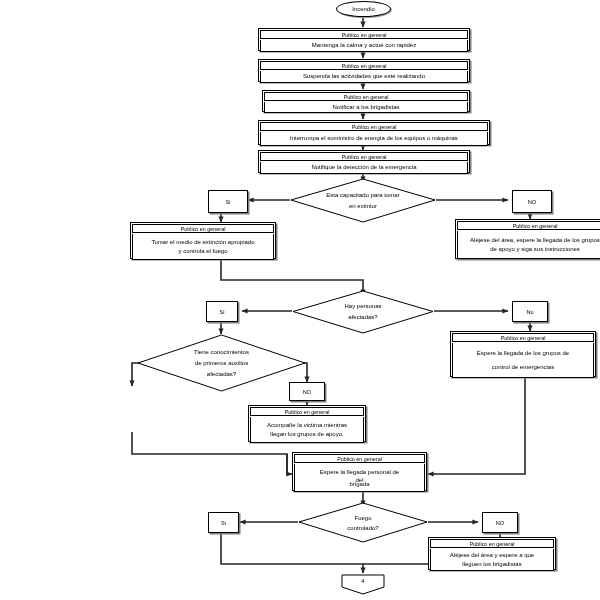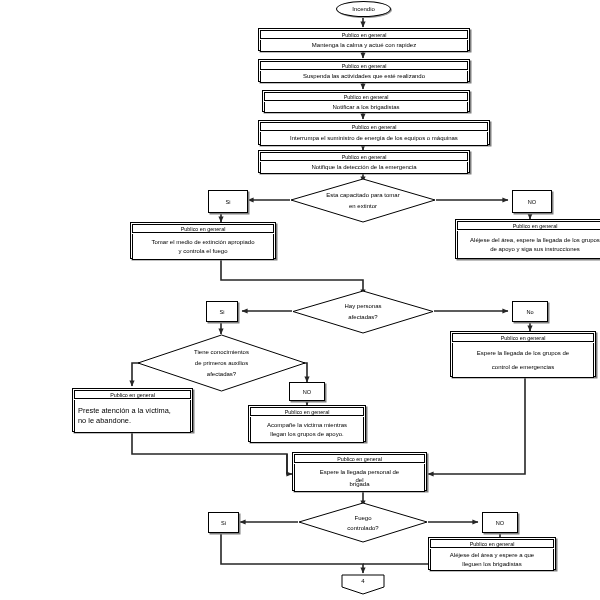--- a/index.html
+++ b/index.html
@@ -290,27 +290,20 @@
       <span>Tiene conocimientos</span>
       <span>de primeros auxilios</span>
       <span>afectadas?</span>
     </div>
   </div>
 
   <div class="ynbox" style="left:289px;top:382px;width:36px;height:19px;">
     <span>NO</span>
   </div>
 
-  <div class="pbox big" style="left:72px;top:388px;width:121px;height:44px;">
-    <div class="hdr">Publico en general</div>
-    <div class="body" style="height:33px;flex-direction:column;align-items:flex-start;padding-left:3px;">
-      <span>Preste atención a la víctima,</span>
-      <span>no le  abandone.</span>
-    </div>
-  </div>
 
   <div class="pbox" style="left:248px;top:405px;width:118px;height:37px;">
     <div class="hdr">Publico en general</div>
     <div class="body" style="height:26px;flex-direction:column;">
       <span>Acompañe la victima mientras</span>
       <span>llegan los grupos de apoyo.</span>
     </div>
   </div>
 
   <div class="pbox" style="left:292px;top:452px;width:135px;height:39px;">

